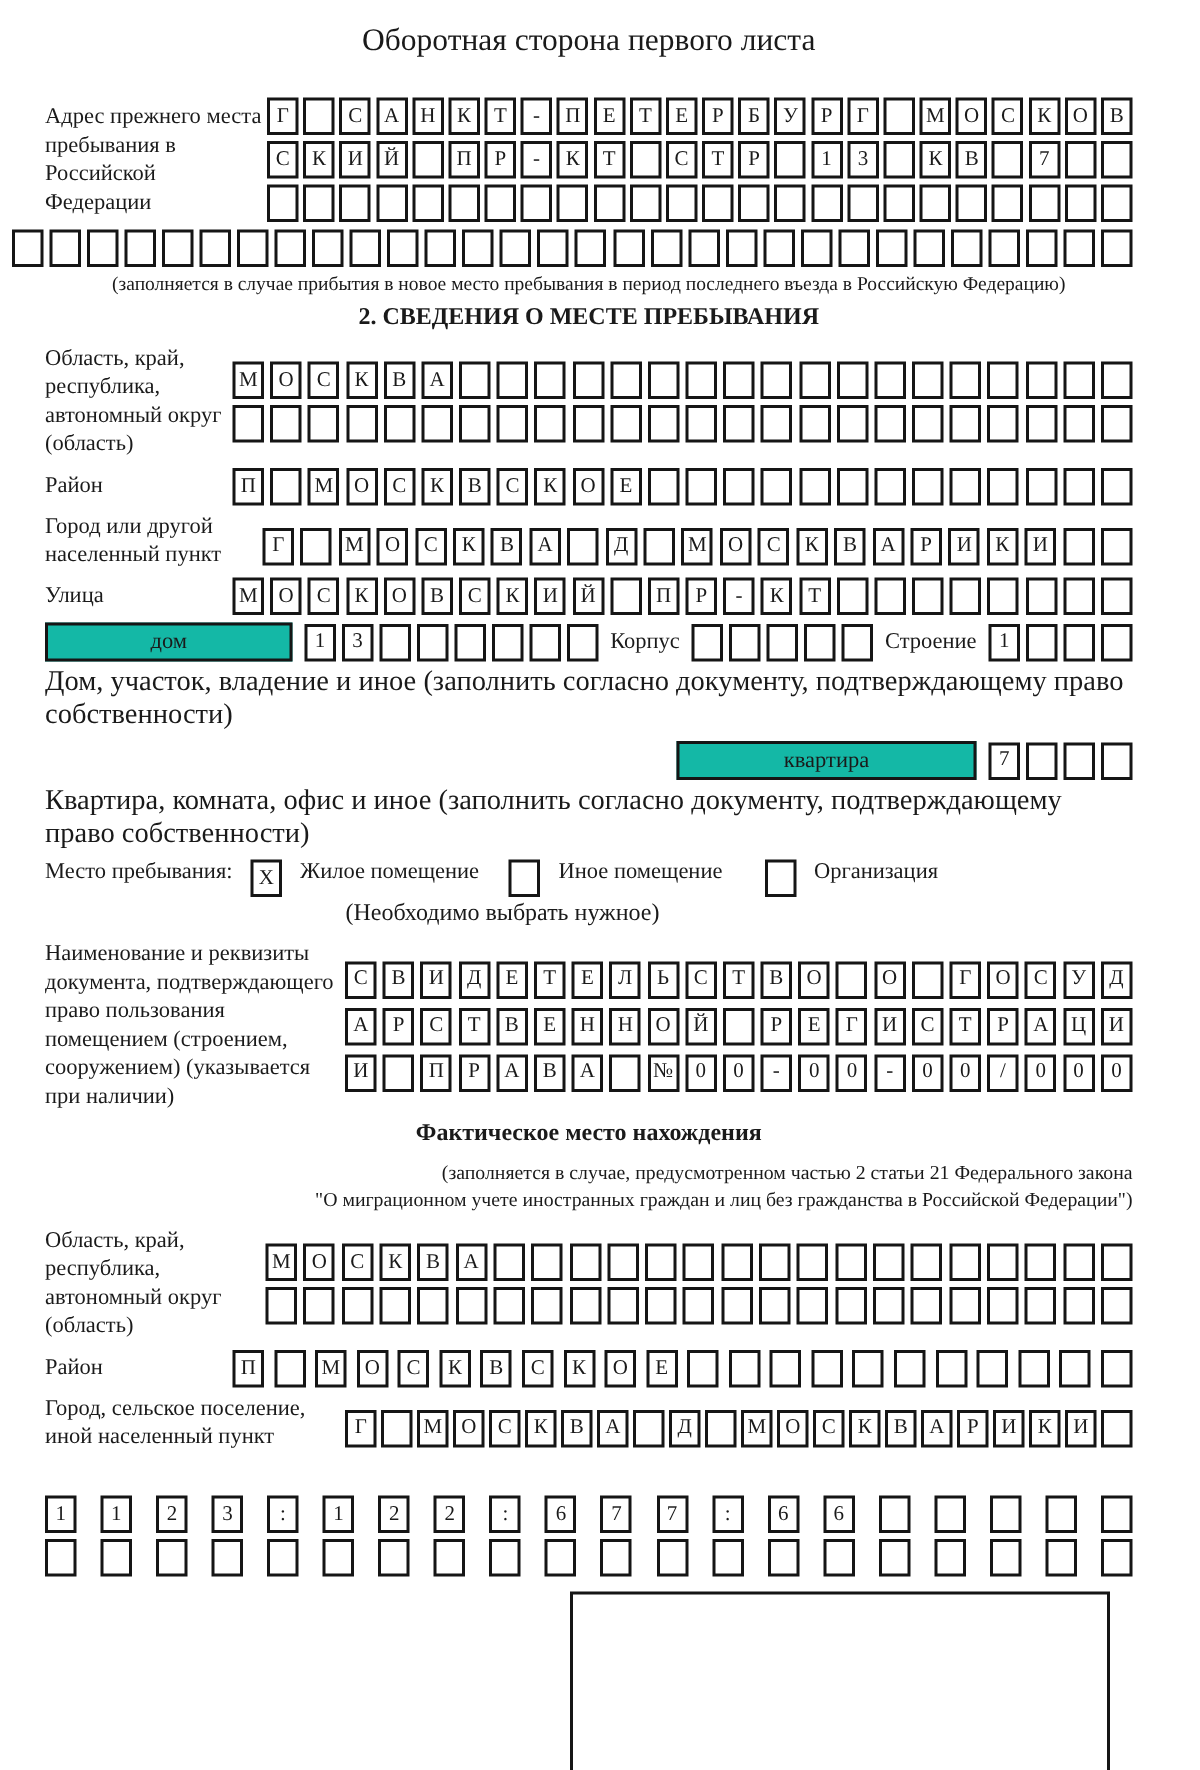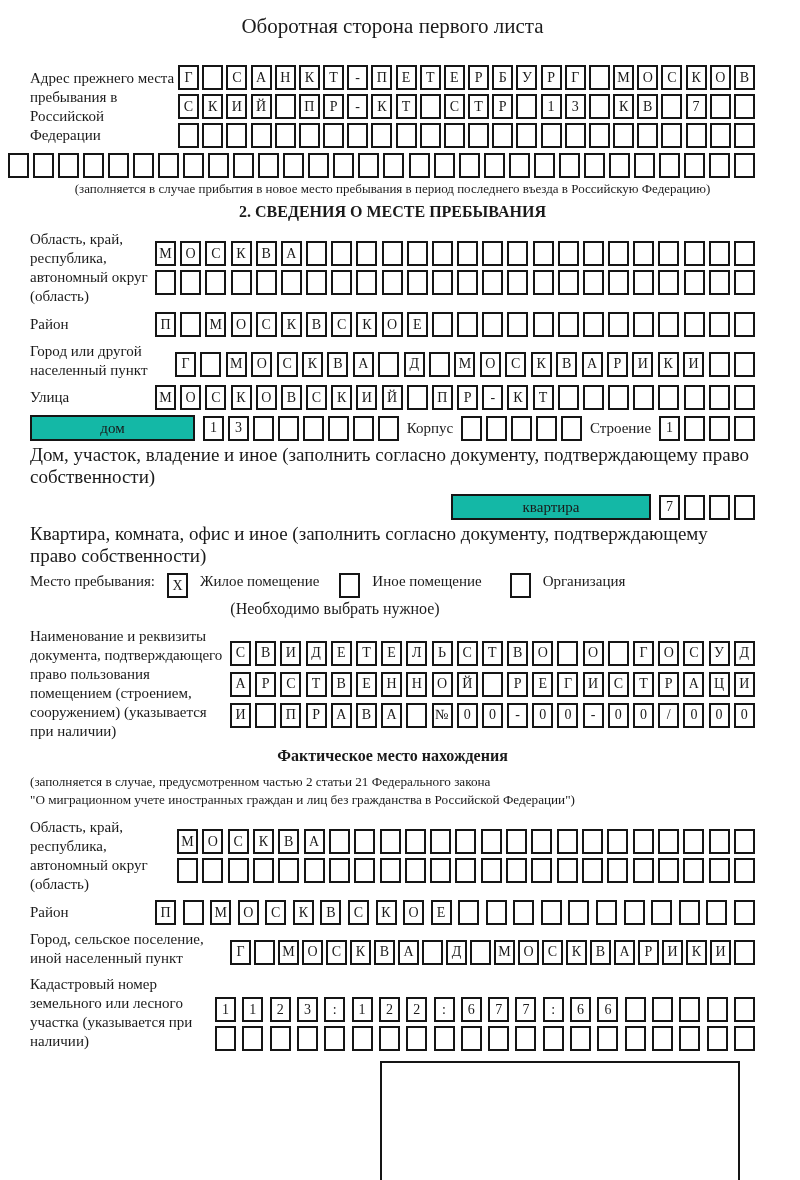--- a/index.html
+++ b/index.html
@@ -31,21 +31,21 @@
 
   .widebox { border:2px solid #151515; height:26px; display:flex; align-items:center; justify-content:center; font-size:15px; flex:none; background:#14b8a6; }
   .dom-row { display:flex; justify-content:space-between; align-items:center; margin-bottom:3px; }
   .inline-lbl { font-size:15px; flex:none; }
   .note-l { font-size:19px; margin-bottom:6px; }
 
   .chk-row { display:flex; align-items:flex-start; margin:4px 0 2px 0; font-size:15px; }
   .chk-row .cell { margin:0 12px; }
   .chk-note { width:610px; text-align:center; font-size:16px; margin-bottom:8px; }
 
-  .fact-note { text-align:left; font-size:13.2px; line-height:18px; }
+  .fact-note { text-align:right; font-size:13.2px; line-height:18px; }
 
   .stamp-wrap { width:390px; margin-left:auto; margin-right:0; margin-top:8px; }
   .stamp-box { width:360px; height:170px; border:2px solid #151515; margin:0 auto 6px auto; background:#fff; }
   .stamp-cap { text-align:center; font-size:13.2px; line-height:19px; } .mb8 { margin-bottom:8px; }
 </style>
 </head>
 <body>
 
 <div class="hdr-note">Оборотная сторона первого листа</div>
 
@@ -552,21 +552,20 @@
       <span class="cell">А</span>
       <span class="cell">Р</span>
       <span class="cell">И</span>
       <span class="cell">К</span>
       <span class="cell">И</span>
       <span class="cell"></span>
     </div>
 </div>
 
 <div class="field-row" style="min-height:80px">
-  <div class="field-label" style="width:185px">Кадастровый номер земельного или лесного участка (указывается при наличии)</div>
   <div class="rows-col" style="margin-top:22px">
     <div class="cells">
         <span class="cell">1</span>
         <span class="cell">1</span>
         <span class="cell">2</span>
         <span class="cell">3</span>
         <span class="cell">:</span>
         <span class="cell">1</span>
         <span class="cell">2</span>
         <span class="cell">2</span>

